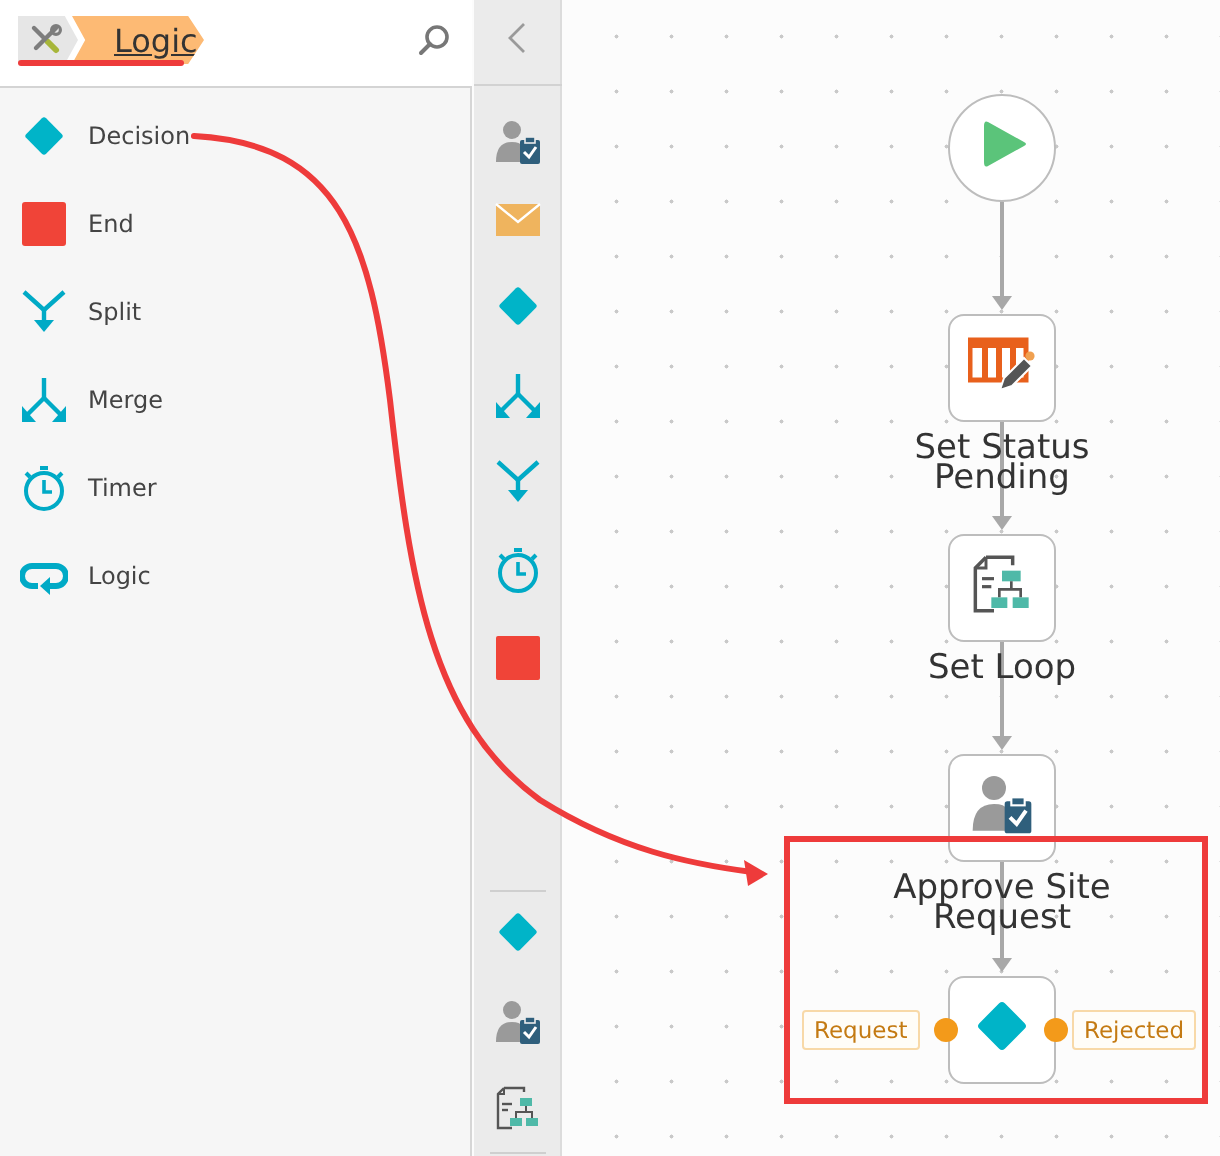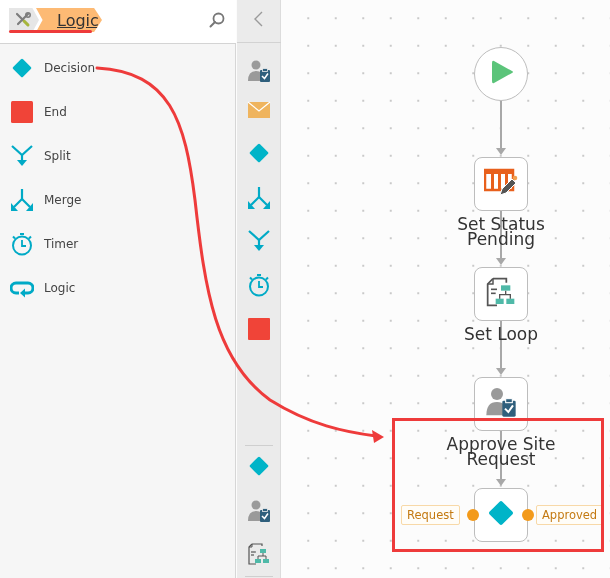--- a/index.html
+++ b/index.html
@@ -313,19 +313,19 @@
 <div class="node" style="top:488px;">
   <span>
     <svg width="32" height="32" viewBox="0 0 32 32">
         <rect x="7" y="7" width="18" height="18" rx="2" transform="rotate(45 16 16)" fill="#00b4c8"></rect>
       </svg>
   </span>
 </div>
 <div class="outcome-dot" style="left:467px;top:509px;"></div>
 <div class="outcome-dot" style="left:522px;top:509px;"></div>
 <div class="outcome-label" style="left:401px;top:505px;">Request</div>
-<div class="outcome-label" style="left:536px;top:505px;">Approved</div>
+<div class="outcome-label" style="left:536px;top:505px;">Rejected</div>
 
 <div class="highlight-box"></div>
 <svg class="overlay-svg" viewBox="0 0 610 578">
   <path d="M97 68 C 170 72, 185 120, 195 200 C 205 290, 215 360, 270 400 C 310 425, 345 432, 376 436" fill="none" stroke="#ee3b3b" stroke-width="3" stroke-linecap="round"></path>
   <path d="M384 437 L372 430 L374 443 Z" fill="#ee3b3b"></path>
 </svg>
 
 </body></html>

